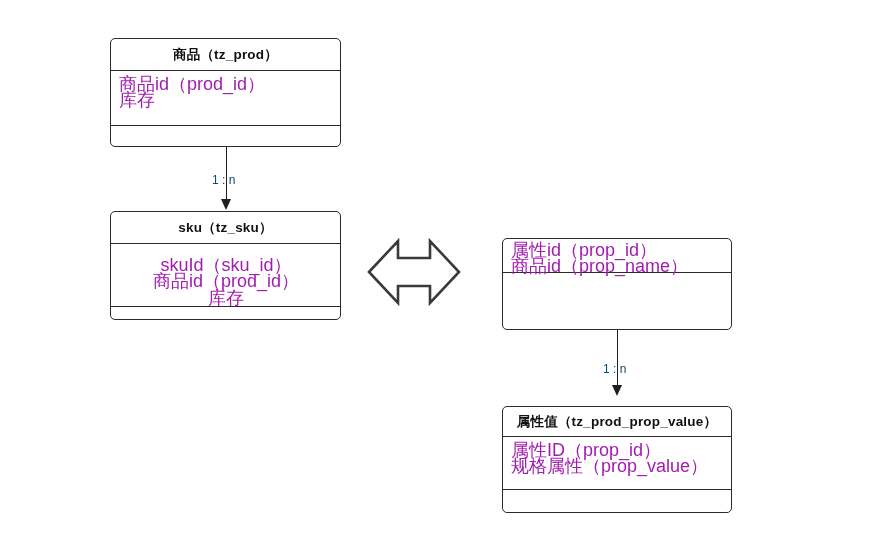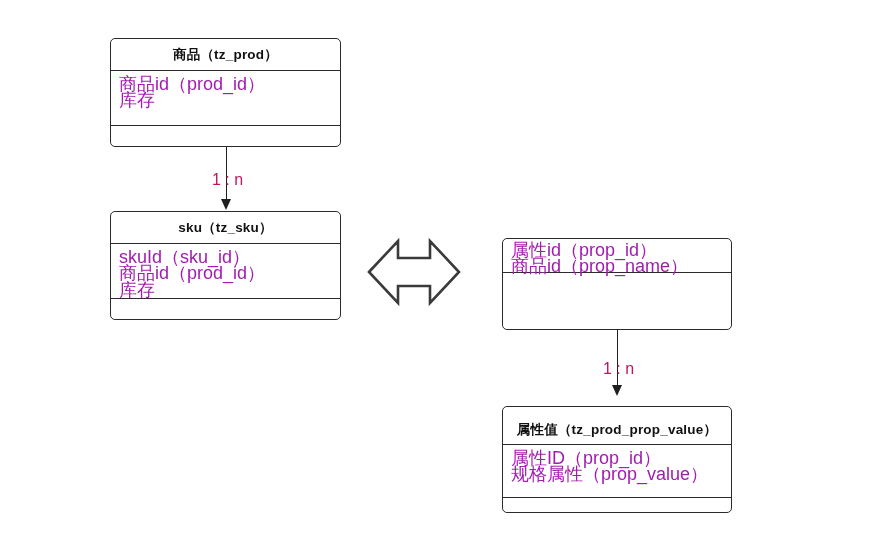--- a/index.html
+++ b/index.html
@@ -72,23 +72,23 @@
   .conn-head {
     position: absolute;
     width: 0;
     height: 0;
     border-left: 5.5px solid transparent;
     border-right: 5.5px solid transparent;
     border-top: 11px solid #1f1f1f;
   }
   .conn-label {
     position: absolute;
-    font-size: 16px;
+    font-size: 12px;
     line-height: 14px;
-    color: #be185d;
+    color: #0c4a6e;
     white-space: nowrap;
   }
 
   .bidir-arrow {
     position: absolute;
   }
 </style>
 </head>
 <body>
 
@@ -96,40 +96,40 @@
 
   <div class="entity" style="left:110px; top:38px; width:231px; height:109px;">
     <div class="title" style="height:32px;">商品（tz_prod）</div>
     <div class="attrs" style="height:55px;">
       <div class="attr">商品id（prod_id）</div>
       <div class="attr">库存</div>
     </div>
     <div class="methods"></div>
   </div>
 
-  <div class="entity" style="left:110px; top:211px; width:231px; height:109px;">
+  <div class="entity" style="left:110px; top:211px; width:231px; height:109px;gap:8px;">
     <div class="title" style="height:32px;">sku（tz_sku）</div>
-    <div class="attrs" style="height:55px;">
+    <div class="attrs" style="height:55px;text-align:center;">
       <div class="attr">skuId（sku_id）</div>
       <div class="attr">商品id（prod_id）</div>
       <div class="attr">库存</div>
     </div>
     <div class="methods"></div>
   </div>
 
   <div class="entity" style="left:502px; top:238px; width:230px; height:92px;">
     <div class="attrs" style="height:34px; padding-top:3px; padding-bottom:3px;">
       <div class="attr">属性id（prop_id）</div>
       <div class="attr">商品id（prop_name）</div>
     </div>
     <div class="methods"></div>
   </div>
 
   <div class="entity" style="left:502px; top:406px; width:230px; height:107px;">
-    <div class="title" style="height:30px;margin-top:8px;">属性值（tz_prod_prop_value）</div>
+    <div class="title" style="height:30px;">属性值（tz_prod_prop_value）</div>
     <div class="attrs" style="height:53px;">
       <div class="attr">属性ID（prop_id）</div>
       <div class="attr">规格属性（prop_value）</div>
     </div>
     <div class="methods"></div>
   </div>
 
   <div class="conn-line" style="left:226px; top:147px; height:53px;"></div>
   <div class="conn-head" style="left:220.5px; top:199px;"></div>
   <div class="conn-label" style="left:212px; top:173px;">1 : n</div>

